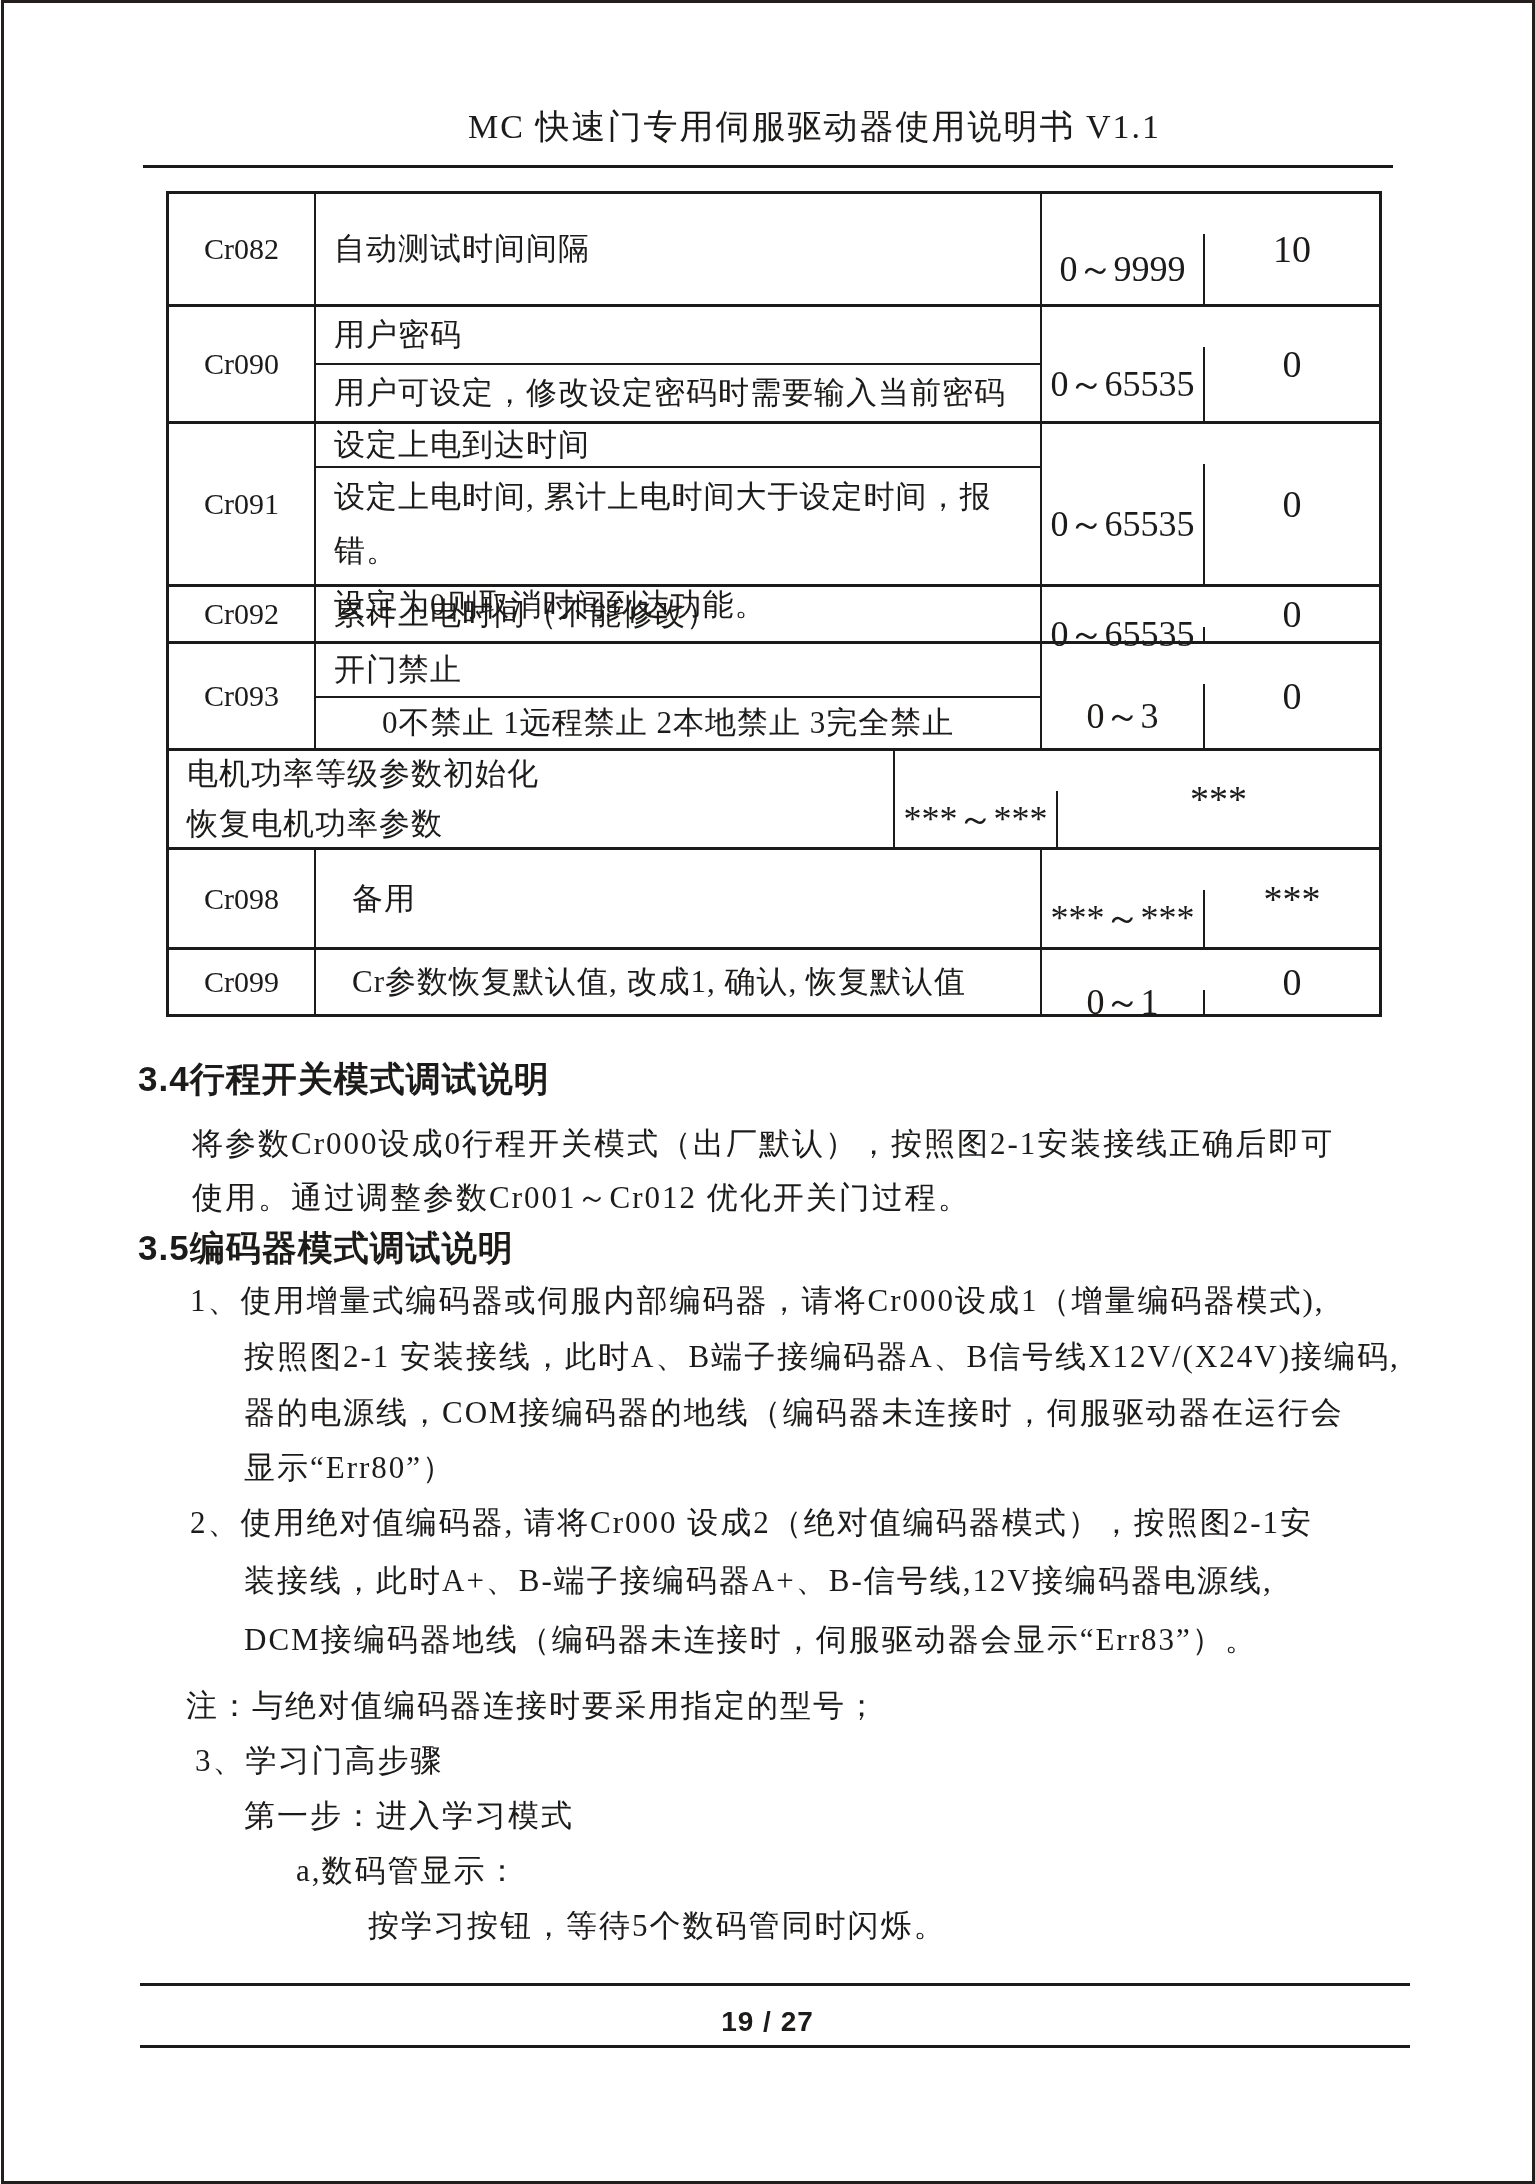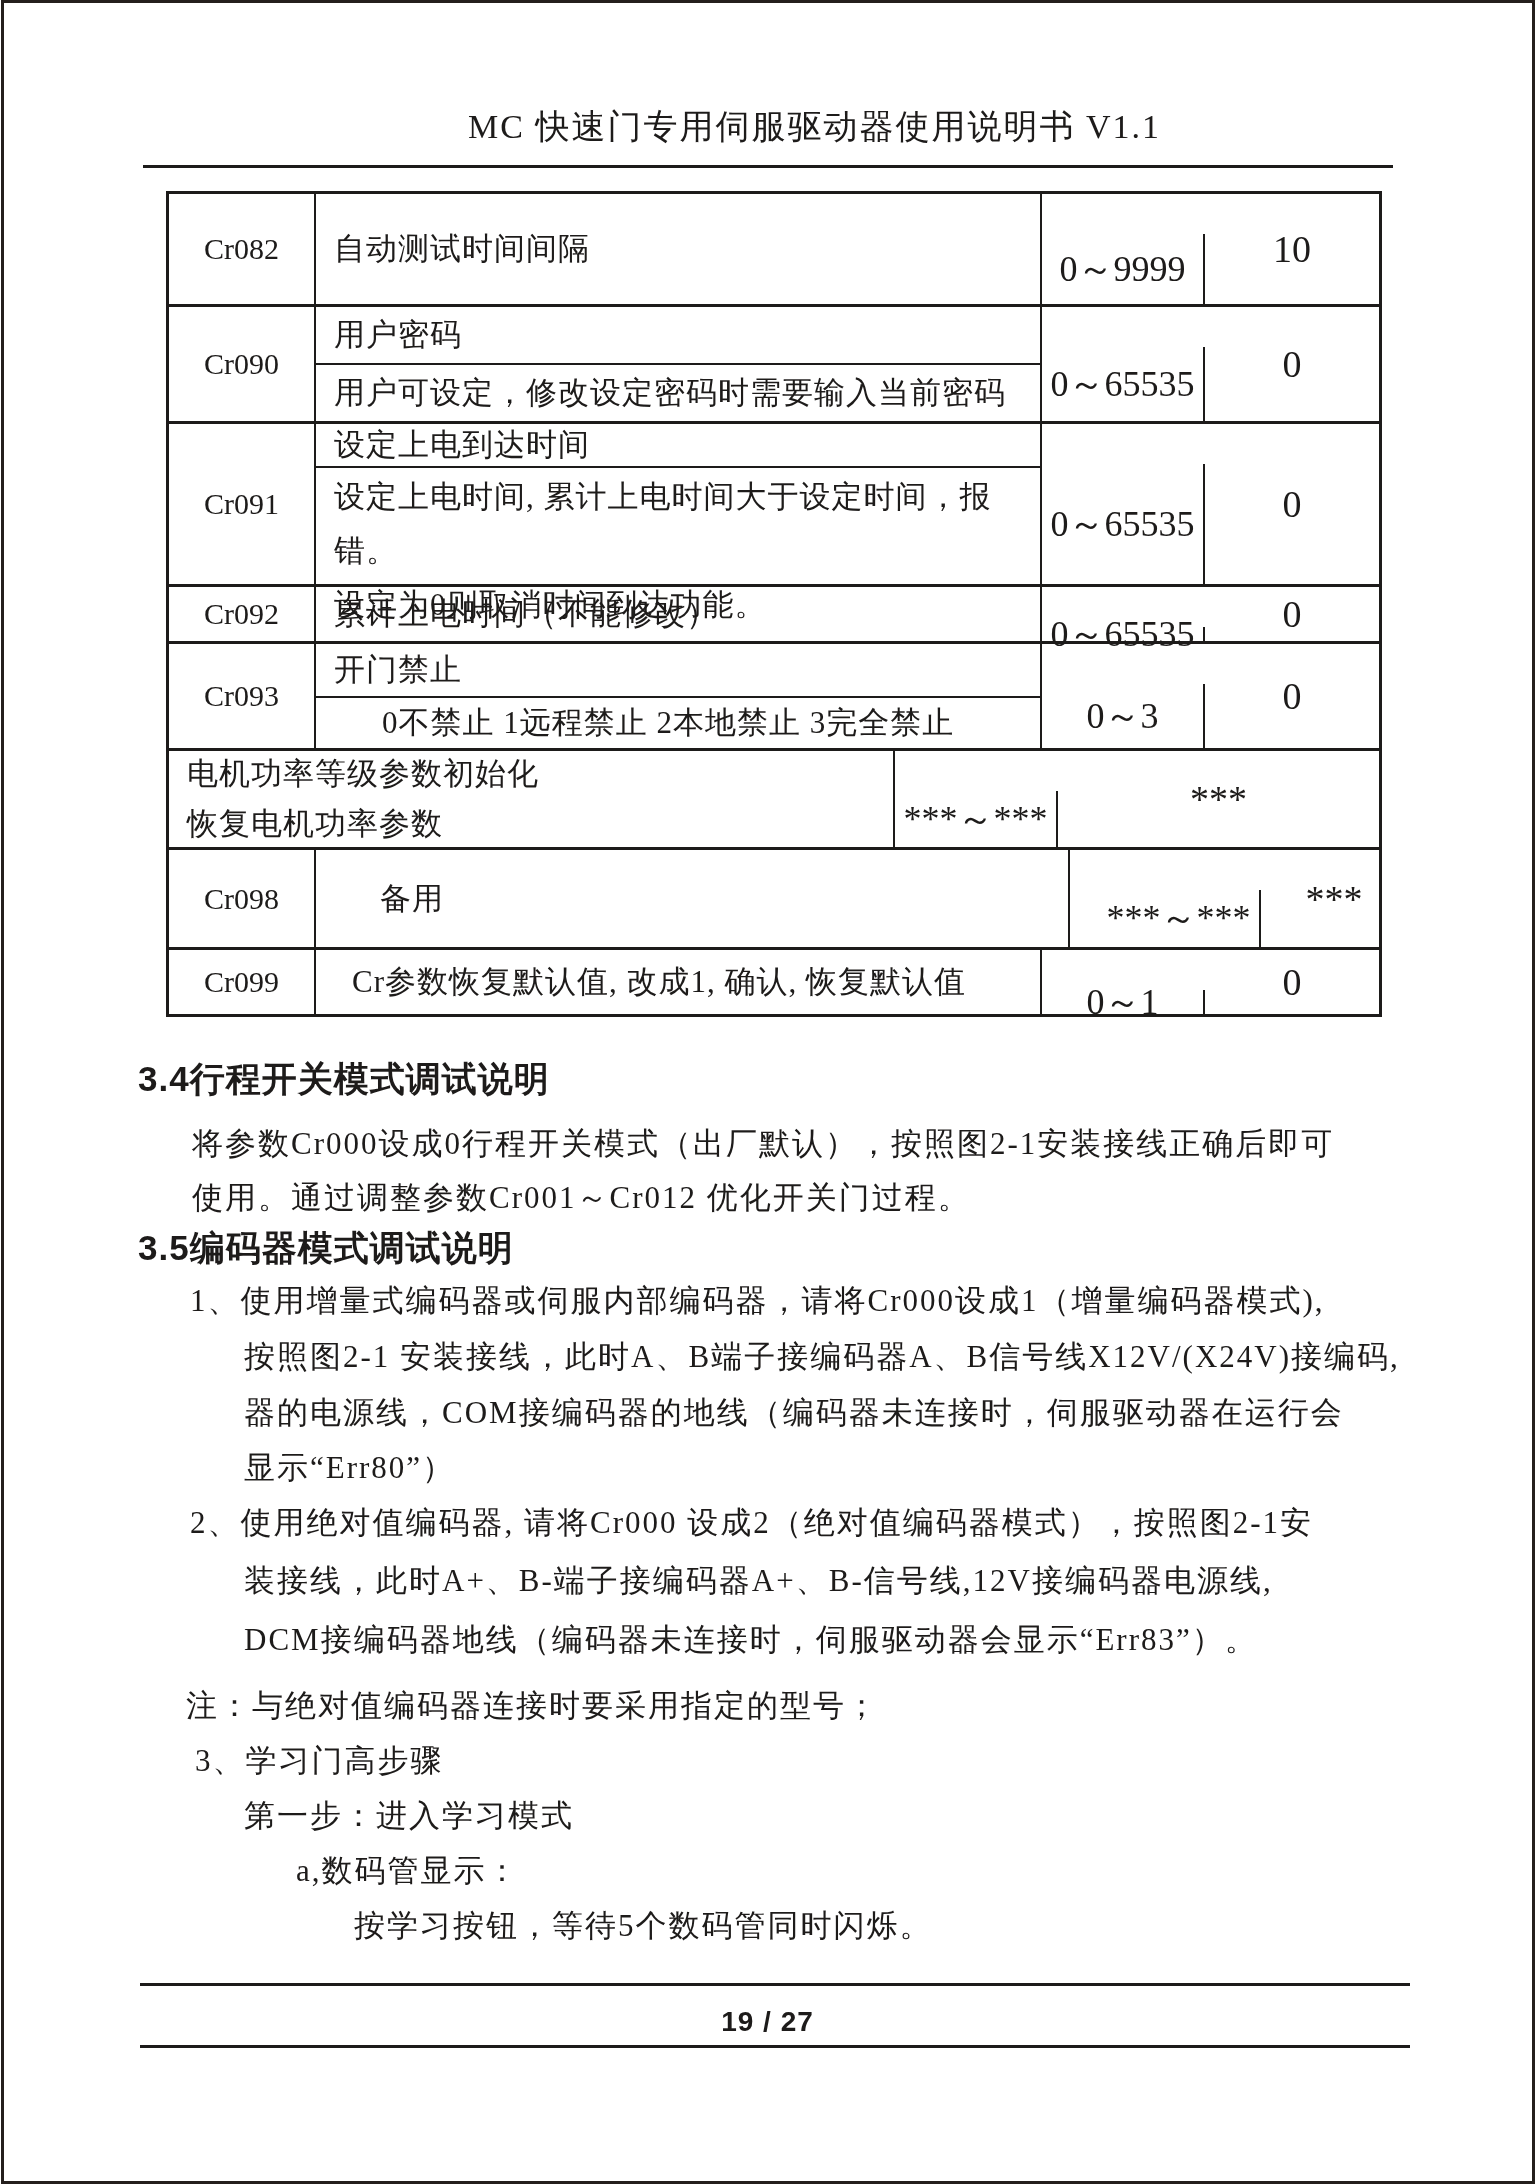--- a/index.html
+++ b/index.html
@@ -34,21 +34,21 @@
   .c4{flex:1;justify-content:center;font-size:38px;letter-spacing:0;}
   .c2split{flex-direction:column;align-items:stretch;padding-left:0;}
   .sub{display:flex;align-items:center;padding-left:18px;box-sizing:border-box;}
   .sub-top{border-bottom:2px solid #1d1b1a;}
   .sub-bot{flex:1;}
   .c2lines{flex-direction:column;align-items:flex-start;justify-content:center;line-height:50px;}
   .indent-lg{padding-left:66px;}
   .indent-sm{padding-left:36px;}
   
   .r1{height:110px;} .r2{height:114px;} .r3{height:160px;} .r4{height:54px;}
-  .r5{height:104px;} .r6{height:96px;} .r7{height:97px;gap:28px;} .r8{height:64px;}
+  .r5{height:104px;} .r6{height:96px;} .r7{height:97px;} .r8{height:64px;}
   .r2 .sub-top{height:58px;} .r3 .sub-top{height:51px;} .r5 .sub-top{height:54px;}
   .r3 .sub-bot{line-height:54px;display:block;padding-top:2px;}
   
   .h{
     position:absolute;white-space:nowrap;font-size:35px;font-weight:bold;
     font-family:"Liberation Sans","DejaVu Sans",sans-serif;letter-spacing:1px;
   }
   .bl{position:absolute;white-space:nowrap;font-size:31px;letter-spacing:2px;line-height:40px;}
   
   .f-rule{position:absolute;left:140px;width:1270px;height:3px;background:#1d1b1a;}
@@ -151,19 +151,19 @@
 <div class="bl" style="top:1337px;left:244px;">按照图2-1 安装接线，此时A、B端子接编码器A、B信号线X12V/(X24V)接编码,</div>
 <div class="bl" style="top:1393px;left:244px;">器的电源线，COM接编码器的地线（编码器未连接时，伺服驱动器在运行会</div>
 <div class="bl" style="top:1448px;left:244px;">显示“Err80”）</div>
 <div class="bl" style="top:1503px;left:190px;">2、使用绝对值编码器, 请将Cr000 设成2（绝对值编码器模式），按照图2-1安</div>
 <div class="bl" style="top:1561px;left:244px;">装接线，此时A+、B-端子接编码器A+、B-信号线,12V接编码器电源线,</div>
 <div class="bl" style="top:1620px;left:244px;">DCM接编码器地线（编码器未连接时，伺服驱动器会显示“Err83”）。</div>
 <div class="bl" style="top:1686px;left:186px;">注：与绝对值编码器连接时要采用指定的型号；</div>
 <div class="bl" style="top:1741px;left:195px;">3、学习门高步骤</div>
 <div class="bl" style="top:1796px;left:244px;">第一步：进入学习模式</div>
 <div class="bl" style="top:1851px;left:296px;">a,数码管显示：</div>
-<div class="bl" style="top:1906px;left:354px;">按学习按钮，等待5个数码管同时闪烁。</div>
+<div class="bl" style="top:1906px;left:368px;">按学习按钮，等待5个数码管同时闪烁。</div>
 
 <div class="f-rule top"></div>
 <div class="f-text">
   <span class="f-page">19 / 27</span>
 </div>
 <div class="f-rule bot"></div>
 
 </body></html>

